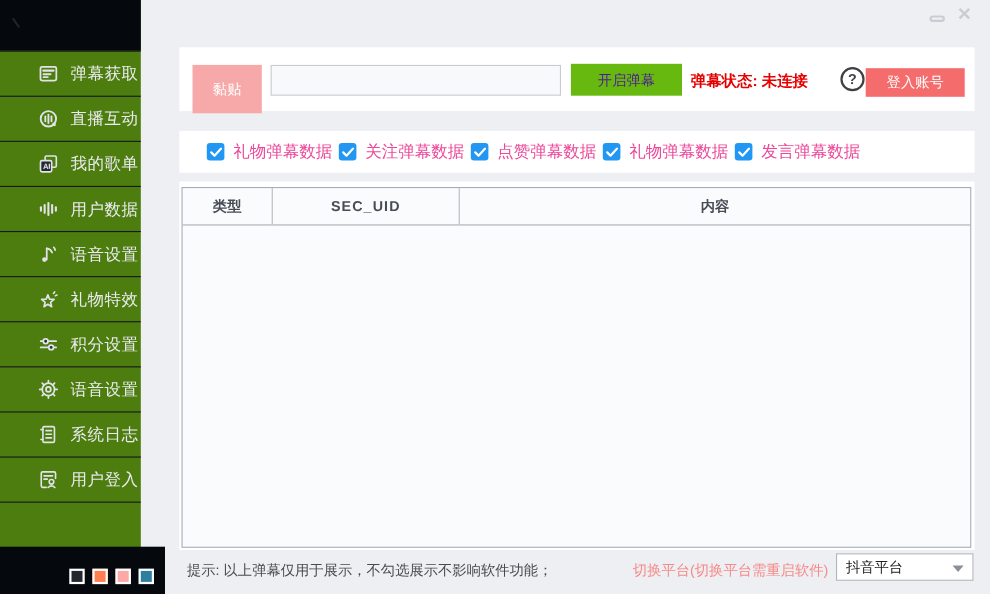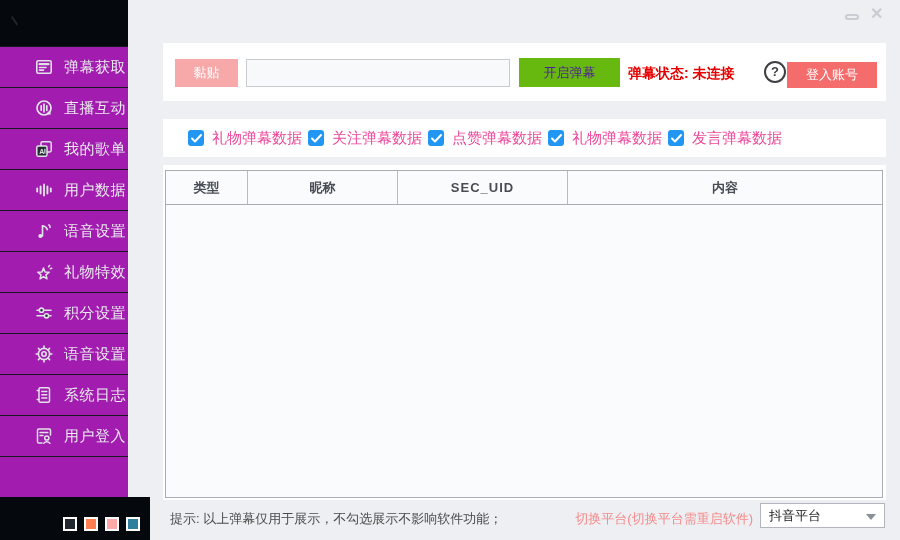--- a/index.html
+++ b/index.html
@@ -1,40 +1,40 @@
 <!DOCTYPE html>
 <html><head>
 <meta charset="utf-8">
 <style>
   * { margin:0; padding:0; box-sizing:border-box; }
   html,body { width:900px; height:540px; }
   body { font-family:"Liberation Sans", sans-serif; background:#edeff2; overflow:hidden; }
   #app { position:relative; width:900px; height:540px; background:#edeff2; }
 
   
-  #sidebar { position:absolute; left:0; top:0; width:128px; height:540px; background:#a21caf; }
+  #sidebar { position:absolute; left:0; top:0; width:128px; height:540px; background:#4d7c0f; }
   .sidebar-top { position:relative; height:46px; background:#05080c; }
   .logo-mark { position:absolute; left:13px; top:14px; width:8px; height:10px; border-left:2px solid #1d242b; transform:rotate(-35deg); }
   .nav { border-top:1px solid #15181e; }
   .nav-item { display:flex; align-items:center; height:41px; padding-left:34px; border-bottom:1px solid #15181e; cursor:pointer; }
   .nav-item .icon { width:20px; height:20px; flex:0 0 20px; margin-right:10px; }
   .nav-item .icon svg { display:block; width:20px; height:20px; }
   .nav-label { color:#e9ebee; font-size:15px; letter-spacing:.5px; white-space:nowrap; }
   .sidebar-footer { position:absolute; left:0; bottom:0; width:150px; height:43px; background:#05080c; }
   .swatch-row { position:absolute; right:10px; bottom:9px; display:flex; gap:7px; }
   .swatch { width:14px; height:14px; border:2px solid #ffffff; cursor:pointer; }
 
   
   .win-min { position:absolute; left:845px; top:14px; width:14px; height:6px; border:2px solid #c9cdd3; border-radius:3px; cursor:pointer; }
   .win-close { position:absolute; left:870px; top:5px; font-size:16px; font-weight:bold; color:#c9cdd3; cursor:pointer; line-height:18px; }
 
   
   .panel { position:absolute; background:#ffffff; }
   #panel-top { left:163px; top:43px; width:723px; height:58px; }
-  .paste-btn { position:absolute; left:12px; top:16px; width:63px; height:28px; border:none; color:#fff; font-size:13px; cursor:pointer; font-family:inherit; }
+  .paste-btn { position:absolute; left:12px; top:16px; width:63px; height:44px; border:none; color:#fff; font-size:13px; cursor:pointer; font-family:inherit; }
   .room-input { position:absolute; left:83px; top:16px; width:264px; height:28px; border:1px solid #c9cbd0; background:#f8f9fb; padding:0 8px; font-size:13px; outline:none; }
   .start-btn { position:absolute; left:356px; top:15px; width:101px; height:29px; border:none; color:#4c1d95; font-size:13px; cursor:pointer; font-family:inherit; }
   .status-text { position:absolute; left:465px; top:22px; font-size:14px; font-weight:bold; white-space:nowrap; }
   .help-btn { position:absolute; left:601px; top:18px; width:22px; height:22px; border:2px solid #3f4043; border-radius:50%; color:#3f4043; font-size:13px; font-weight:bold; text-align:center; line-height:18px; cursor:pointer; background:#fff; }
   .login-btn { position:absolute; left:624px; top:19px; width:90px; height:26px; border:none; color:#fff; font-size:13px; cursor:pointer; font-family:inherit; }
 
   
   #panel-filters { left:163px; top:119px; width:723px; height:38px; display:flex; align-items:center; padding-left:25px; }
   .filter-item { display:flex; align-items:center; width:120px; cursor:pointer; }
   .checkbox { width:16px; height:16px; border-radius:3px; display:flex; align-items:center; justify-content:center; flex:0 0 16px; }
@@ -264,21 +264,20 @@
           </svg>
       </span>
       <span class="filter-label">发言弹幕数据</span>
     </div>
   </div>
 
   <div id="panel-table" class="panel">
     <div class="grid">
       <div class="grid-header">
         <div class="grid-th th-type">类型</div>
-        <div class="grid-th th-nick">昵称</div>
         <div class="grid-th th-sec">SEC_UID</div>
         <div class="grid-th th-content">内容</div>
       </div>
       <div class="grid-body"></div>
     </div>
   </div>
 
   <div class="hint-text">提示: 以上弹幕仅用于展示，不勾选展示不影响软件功能；</div>
   <div class="switch-label" style="color: rgb(247, 137, 137);">切换平台(切换平台需重启软件)</div>
   <div class="platform-select">

